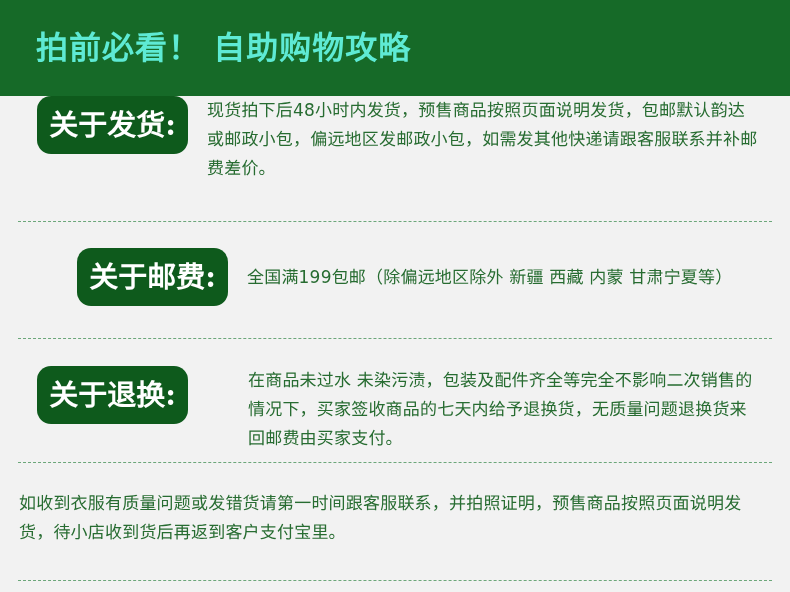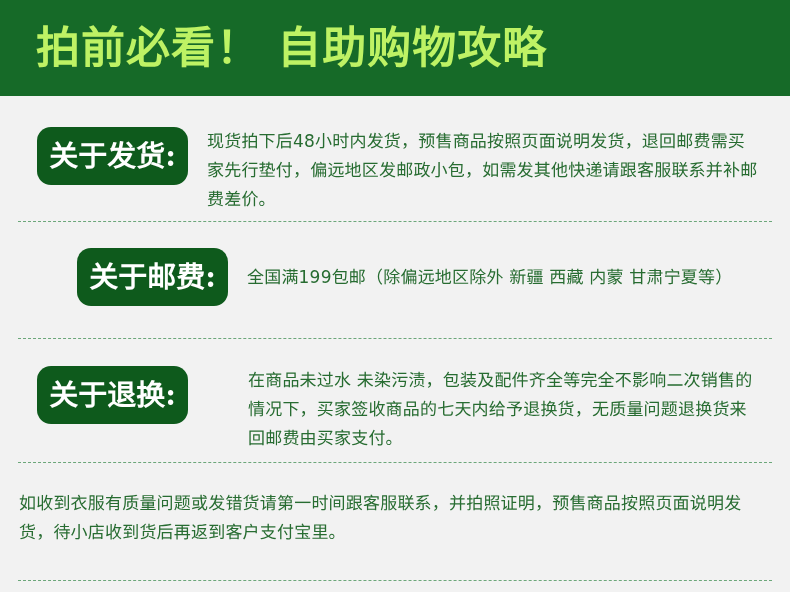--- a/index.html
+++ b/index.html
@@ -29,24 +29,24 @@
     top: 0;
     left: 0;
     width: 790px;
     height: 96px;
     background: #166a28;
     display: flex;
     align-items: center;
   }
   .header-title {
     margin-left: 36px;
-    color: #bef264;
+    color: #5eead4;
     font-family: "DejaVu Serif", "Liberation Serif", serif;
     font-weight: bold;
-    font-size: 44px;
+    font-size: 32px;
     line-height: 48px;
     letter-spacing: 1px;
     white-space: pre;
   }
 
   
   .sections {
     position: absolute;
     top: 96px;
     left: 0;
@@ -89,21 +89,21 @@
     color: #276c31;
     font-family: "DejaVu Sans", "Liberation Sans", sans-serif;
     font-size: 17px;
     line-height: 29px;
     letter-spacing: 0.2px;
     padding-right: 14px;
     word-break: break-all;
   }
 
   
-  .section-1 { height: 125px; padding-top: 31px; }
+  .section-1 { height: 125px; }
   .section-2 { height: 116px; padding-top: 26px; padding-left: 40px; }
   .section-3 { height: 123px; padding-top: 27px; gap: 41px; }
   .section-4 { height: 117px; padding-top: 26px; }
 
   .section-2 .section-body { padding-top: 15px; }
 
   .divider {
     width: 754px;
     margin-left: 18px;
     height: 0;
@@ -119,21 +119,21 @@
   <div class="header-band">
     <div class="header-title">拍前必看！ 自助购物攻略</div>
   </div>
 
   <div class="sections">
 
     <div class="section section-1">
       <div class="badge">
         <span class="badge-label">关于发货:</span>
       </div>
-      <div class="section-body">现货拍下后48小时内发货，预售商品按照页面说明发货，退回邮费需买家先行垫付，偏远地区发邮政小包，如需发其他快递请跟客服联系并补邮费差价。</div>
+      <div class="section-body">现货拍下后48小时内发货，预售商品按照页面说明发货，包邮默认韵达或邮政小包，偏远地区发邮政小包，如需发其他快递请跟客服联系并补邮费差价。</div>
     </div>
     <div class="divider"></div>
 
     <div class="section section-2">
       <div class="badge">
         <span class="badge-label">关于邮费:</span>
       </div>
       <div class="section-body">全国满199包邮（除偏远地区除外 新疆 西藏 内蒙 甘肃宁夏等）</div>
     </div>
     <div class="divider"></div>

